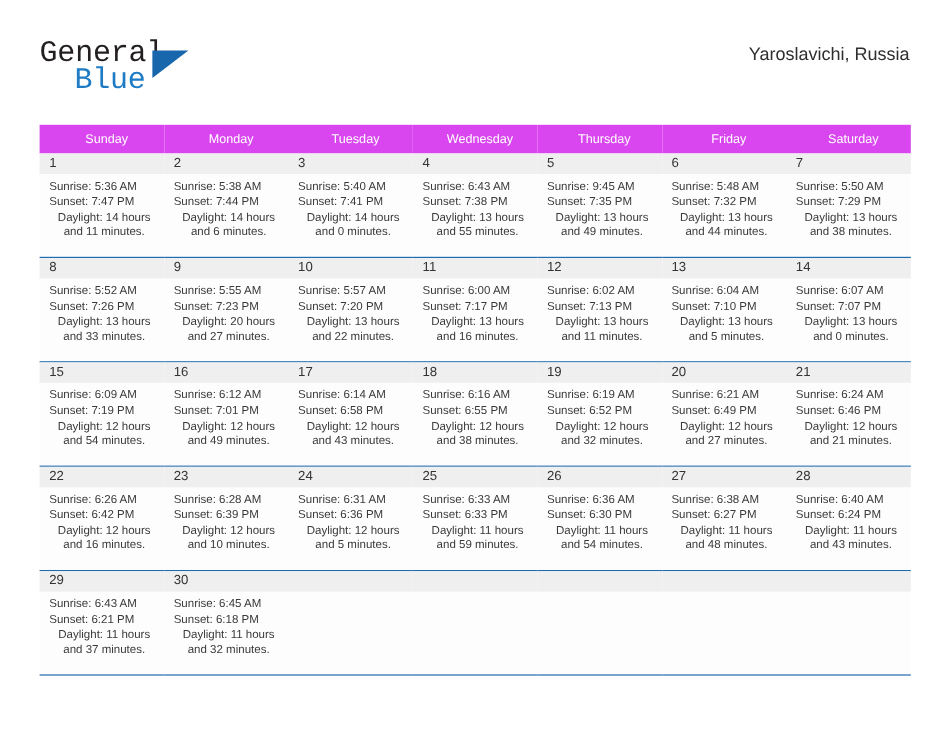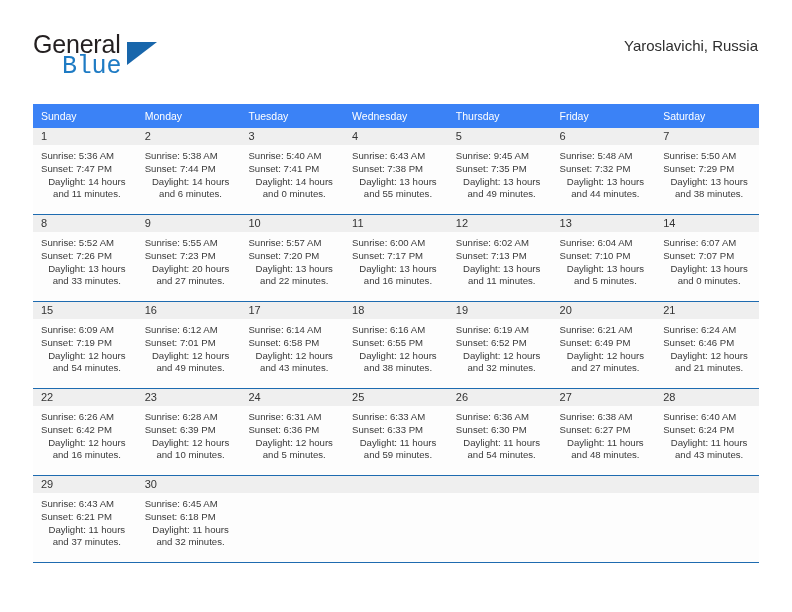--- a/index.html
+++ b/index.html
@@ -38,21 +38,21 @@
     width: 180px;
     height: 60px;
   }
   .logo-general {
     position: absolute;
     left: 0;
     top: 0;
     font-size: 25px;
     letter-spacing: -0.2px;
     color: #231f20;
-    font-family: Liberation Sans, sans-serif;
+    font-family: Liberation Mono, monospace;
   }
   .logo-blue {
     position: absolute;
     left: 29px;
     top: 22px;
     font-size: 25px;
     letter-spacing: -0.2px;
     color: #1e7bc4;
     font-family: Liberation Mono, monospace;
   }
@@ -92,25 +92,25 @@
   .calendar {
     position: absolute;
     left: 33px;
     top: 104px;
     width: 726px;
     border-collapse: collapse;
     table-layout: fixed;
   }
 
   .calendar th {
-    background: #3b82f6;
+    background: #d946ef;
     color: #ffffff;
     font-size: 10.5px;
     font-weight: normal;
-    text-align: left;
+    text-align: center;
     padding: 6px 0 6px 8px;
     height: 10px;
     border: none;
   }
 
   .calendar td {
     vertical-align: top;
     padding: 0;
     border: none;
     width: 103.7px;

